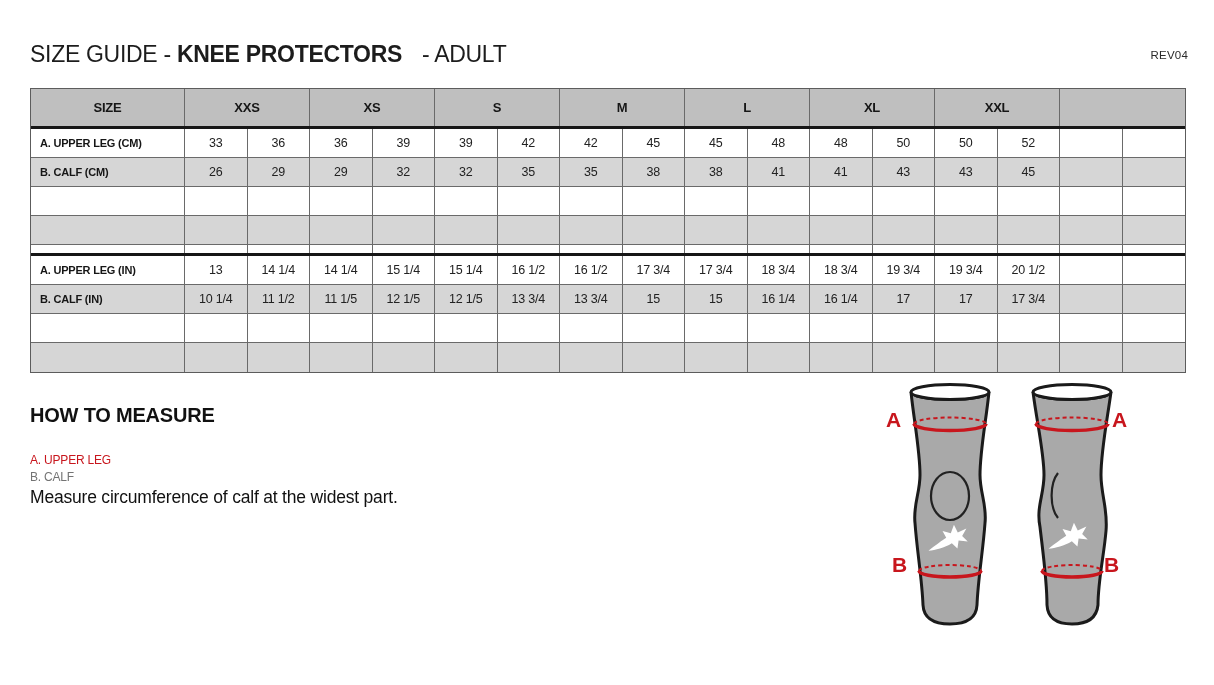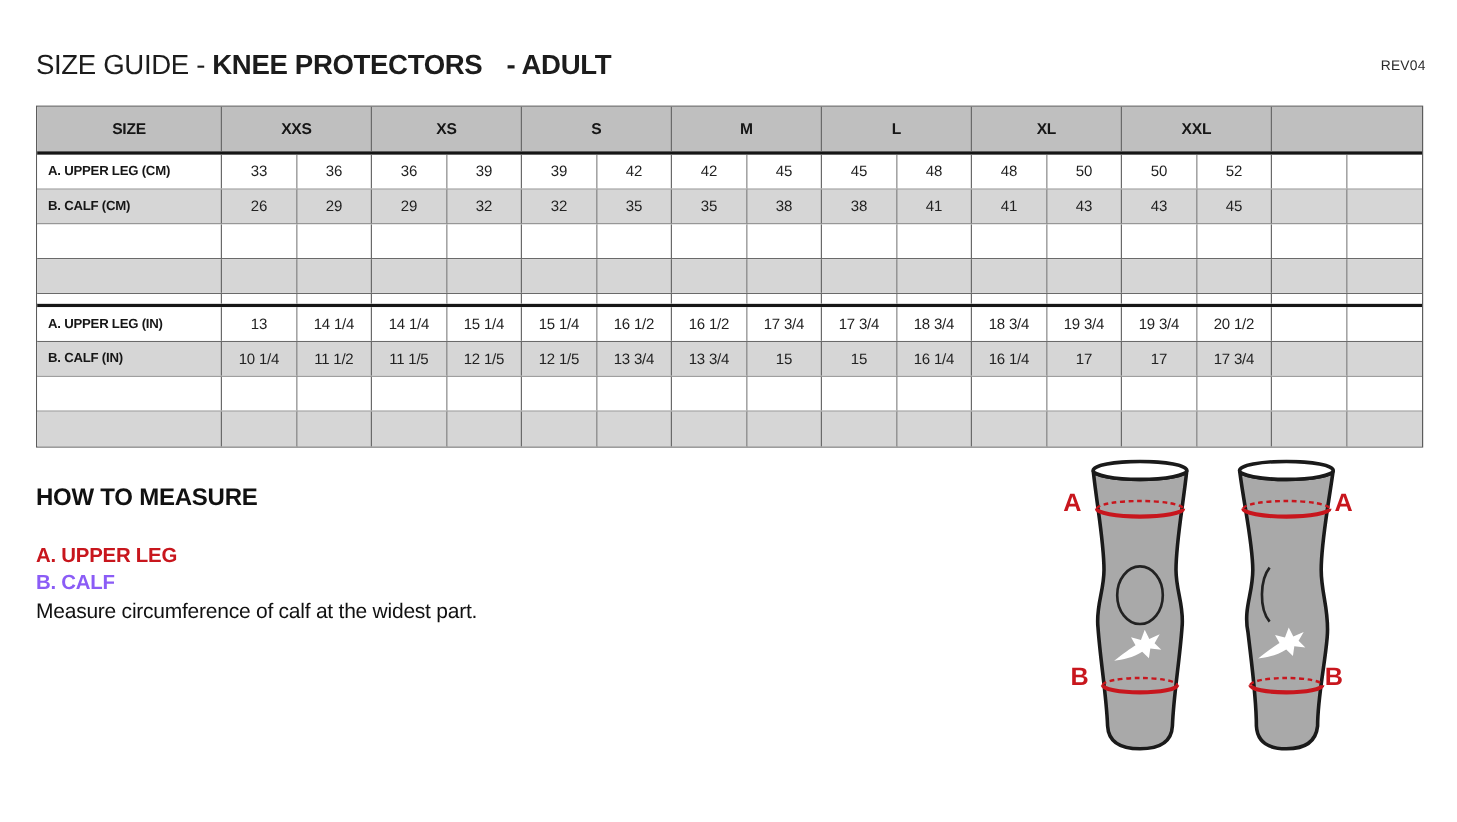--- a/index.html
+++ b/index.html
@@ -4,42 +4,42 @@
 <style>
   html,body{margin:0;padding:0;background:#fff;}
   .page{position:relative;width:1214px;height:685px;background:#ffffff;overflow:hidden;
         font-family:"Liberation Sans", sans-serif;color:#111;}
 
   
   .titlebar{position:absolute;left:30px;top:41px;display:flex;align-items:flex-start;
             font-size:23px;letter-spacing:-0.3px;color:#1c1c1c;white-space:pre;}
   .titlebar .t-prefix{font-weight:500;}
   .titlebar .t-product{font-weight:800;}
-  .titlebar .t-suffix{font-weight:700;margin-left:20px;}
+  .titlebar .t-suffix{font-weight:400;margin-left:20px;}
   .rev{position:absolute;right:26px;top:49px;font-size:11.5px;color:#2a2a2a;letter-spacing:0.2px;text-align:right;}
 
   
   .size-table{position:absolute;left:30px;top:88px;width:1154px;border:1px solid #5c5c5c;}
   .trow{display:grid;grid-template-columns:154px repeat(16,1fr);height:29px;box-sizing:border-box;
         border-bottom:1px solid #6a6a6a;}
   .trow:last-child{border-bottom:none;}
   .cell{display:flex;align-items:center;justify-content:center;font-size:12.5px;color:#222;
         border-right:1px solid #6a6a6a;letter-spacing:-0.2px;overflow:hidden;}
   .cell:last-child{border-right:none;}
   .cell.label{justify-content:flex-start;padding-left:9px;font-weight:700;font-size:11px;color:#161616;}
   .trow.head{height:40px;border-bottom:3px solid #161616;}
   .trow.head .cell{background:#bfbfbf;font-weight:700;font-size:13px;color:#161616;}
   .trow.white .cell{background:#ffffff;}
   .trow.gray .cell{background:#d6d6d6;}
   .trow.spacer{height:11px;border-bottom:3px solid #161616;}
 
   
   .htm{position:absolute;left:30px;top:404px;width:620px;}
   .htm-heading{font-size:20px;font-weight:800;letter-spacing:-0.2px;color:#111;margin:0 0 26px 0;}
-  .htm-label{font-size:17px;font-weight:700;letter-spacing:-0.2px;margin:0 0 3px 0;}
+  .htm-label{font-size:12px;font-weight:400;letter-spacing:-0.2px;margin:0 0 3px 0;}
   .htm-desc{font-size:17.5px;color:#111;margin:0 0 28px 0;letter-spacing:-0.2px;}
 
   
   .diagram{position:absolute;left:880px;top:381px;width:310px;height:270px;}
   .sleeve-svg{position:absolute;top:2px;}
   .sleeve-left{left:18px;}
   .sleeve-right{left:140px;}
   .diag-label{position:absolute;font-size:21px;font-weight:800;}
 </style>
 </head>
@@ -235,21 +235,21 @@
         <div class="cell"></div>
         <div class="cell"></div>
         <div class="cell"></div>
         <div class="cell"></div>
       </div>
     </div>
 
   <div class="htm">
     <div class="htm-heading">HOW TO MEASURE</div>
     <div class="htm-label" style="color:#c8161d;">A. UPPER LEG</div>
-    <div class="htm-label" style="color:#8b5cf6;">B. CALF</div>
+    <div class="htm-label" style="color:#737373;">B. CALF</div>
     <div class="htm-desc">Measure circumference of calf at the widest part.</div>
   </div>
 
   <div class="diagram">
 
     <svg class="sleeve-svg sleeve-left" width="104" height="252" viewBox="0 0 104 252">
       <path d="M13,9 C16,38 22,68 22,92 C22,110 15,122 17,140 C19,168 24,196 25,222 Q26,241 52,241 Q78,241 79,222 C80,196 85,168 87,140 C89,122 82,110 82,92 C82,68 88,38 91,9 A39,7.5 0 0 1 13,9 Z" fill="#a9a9a9" stroke="#1a1a1a" stroke-width="3"></path>
       <ellipse cx="52" cy="9" rx="39" ry="7.5" fill="#ffffff" stroke="#1a1a1a" stroke-width="3"></ellipse>
       <ellipse cx="52" cy="113" rx="19" ry="24" fill="none" stroke="#222222" stroke-width="2.2"></ellipse>
       <path d="M16,41 A36,6.5 0 0 1 88,41" fill="none" stroke="#c8161d" stroke-width="2" stroke-dasharray="4 3"></path>

